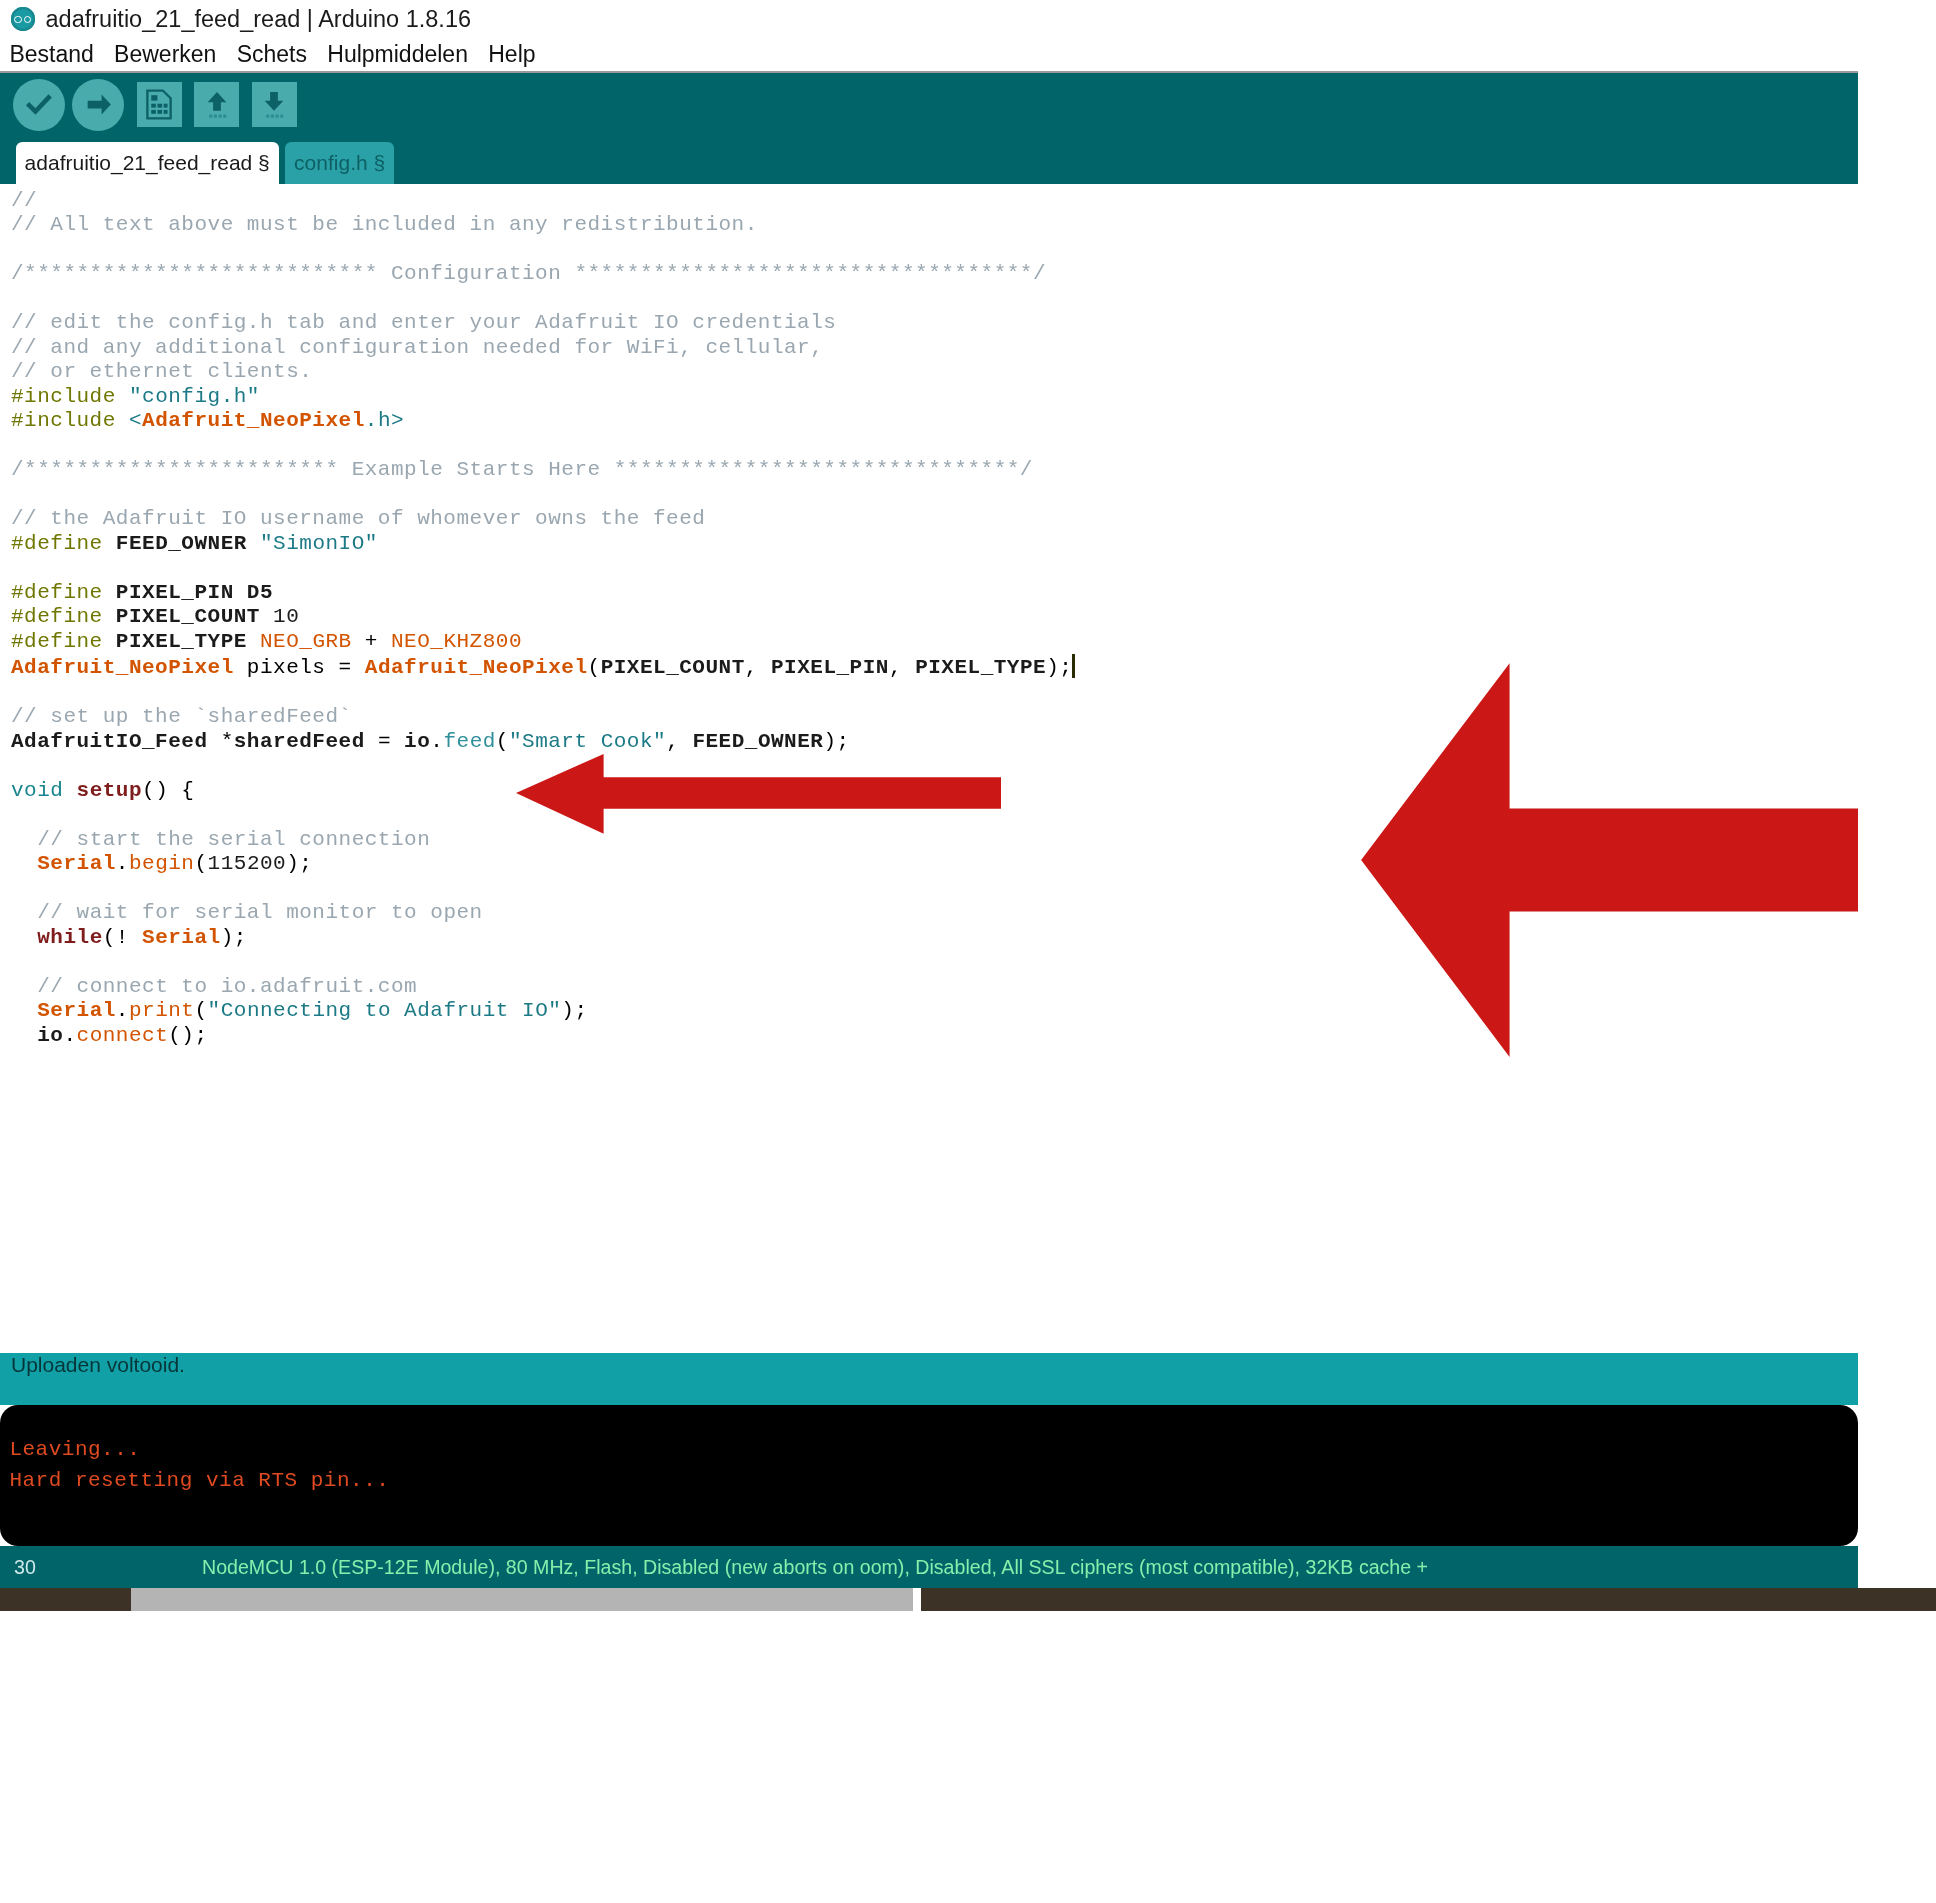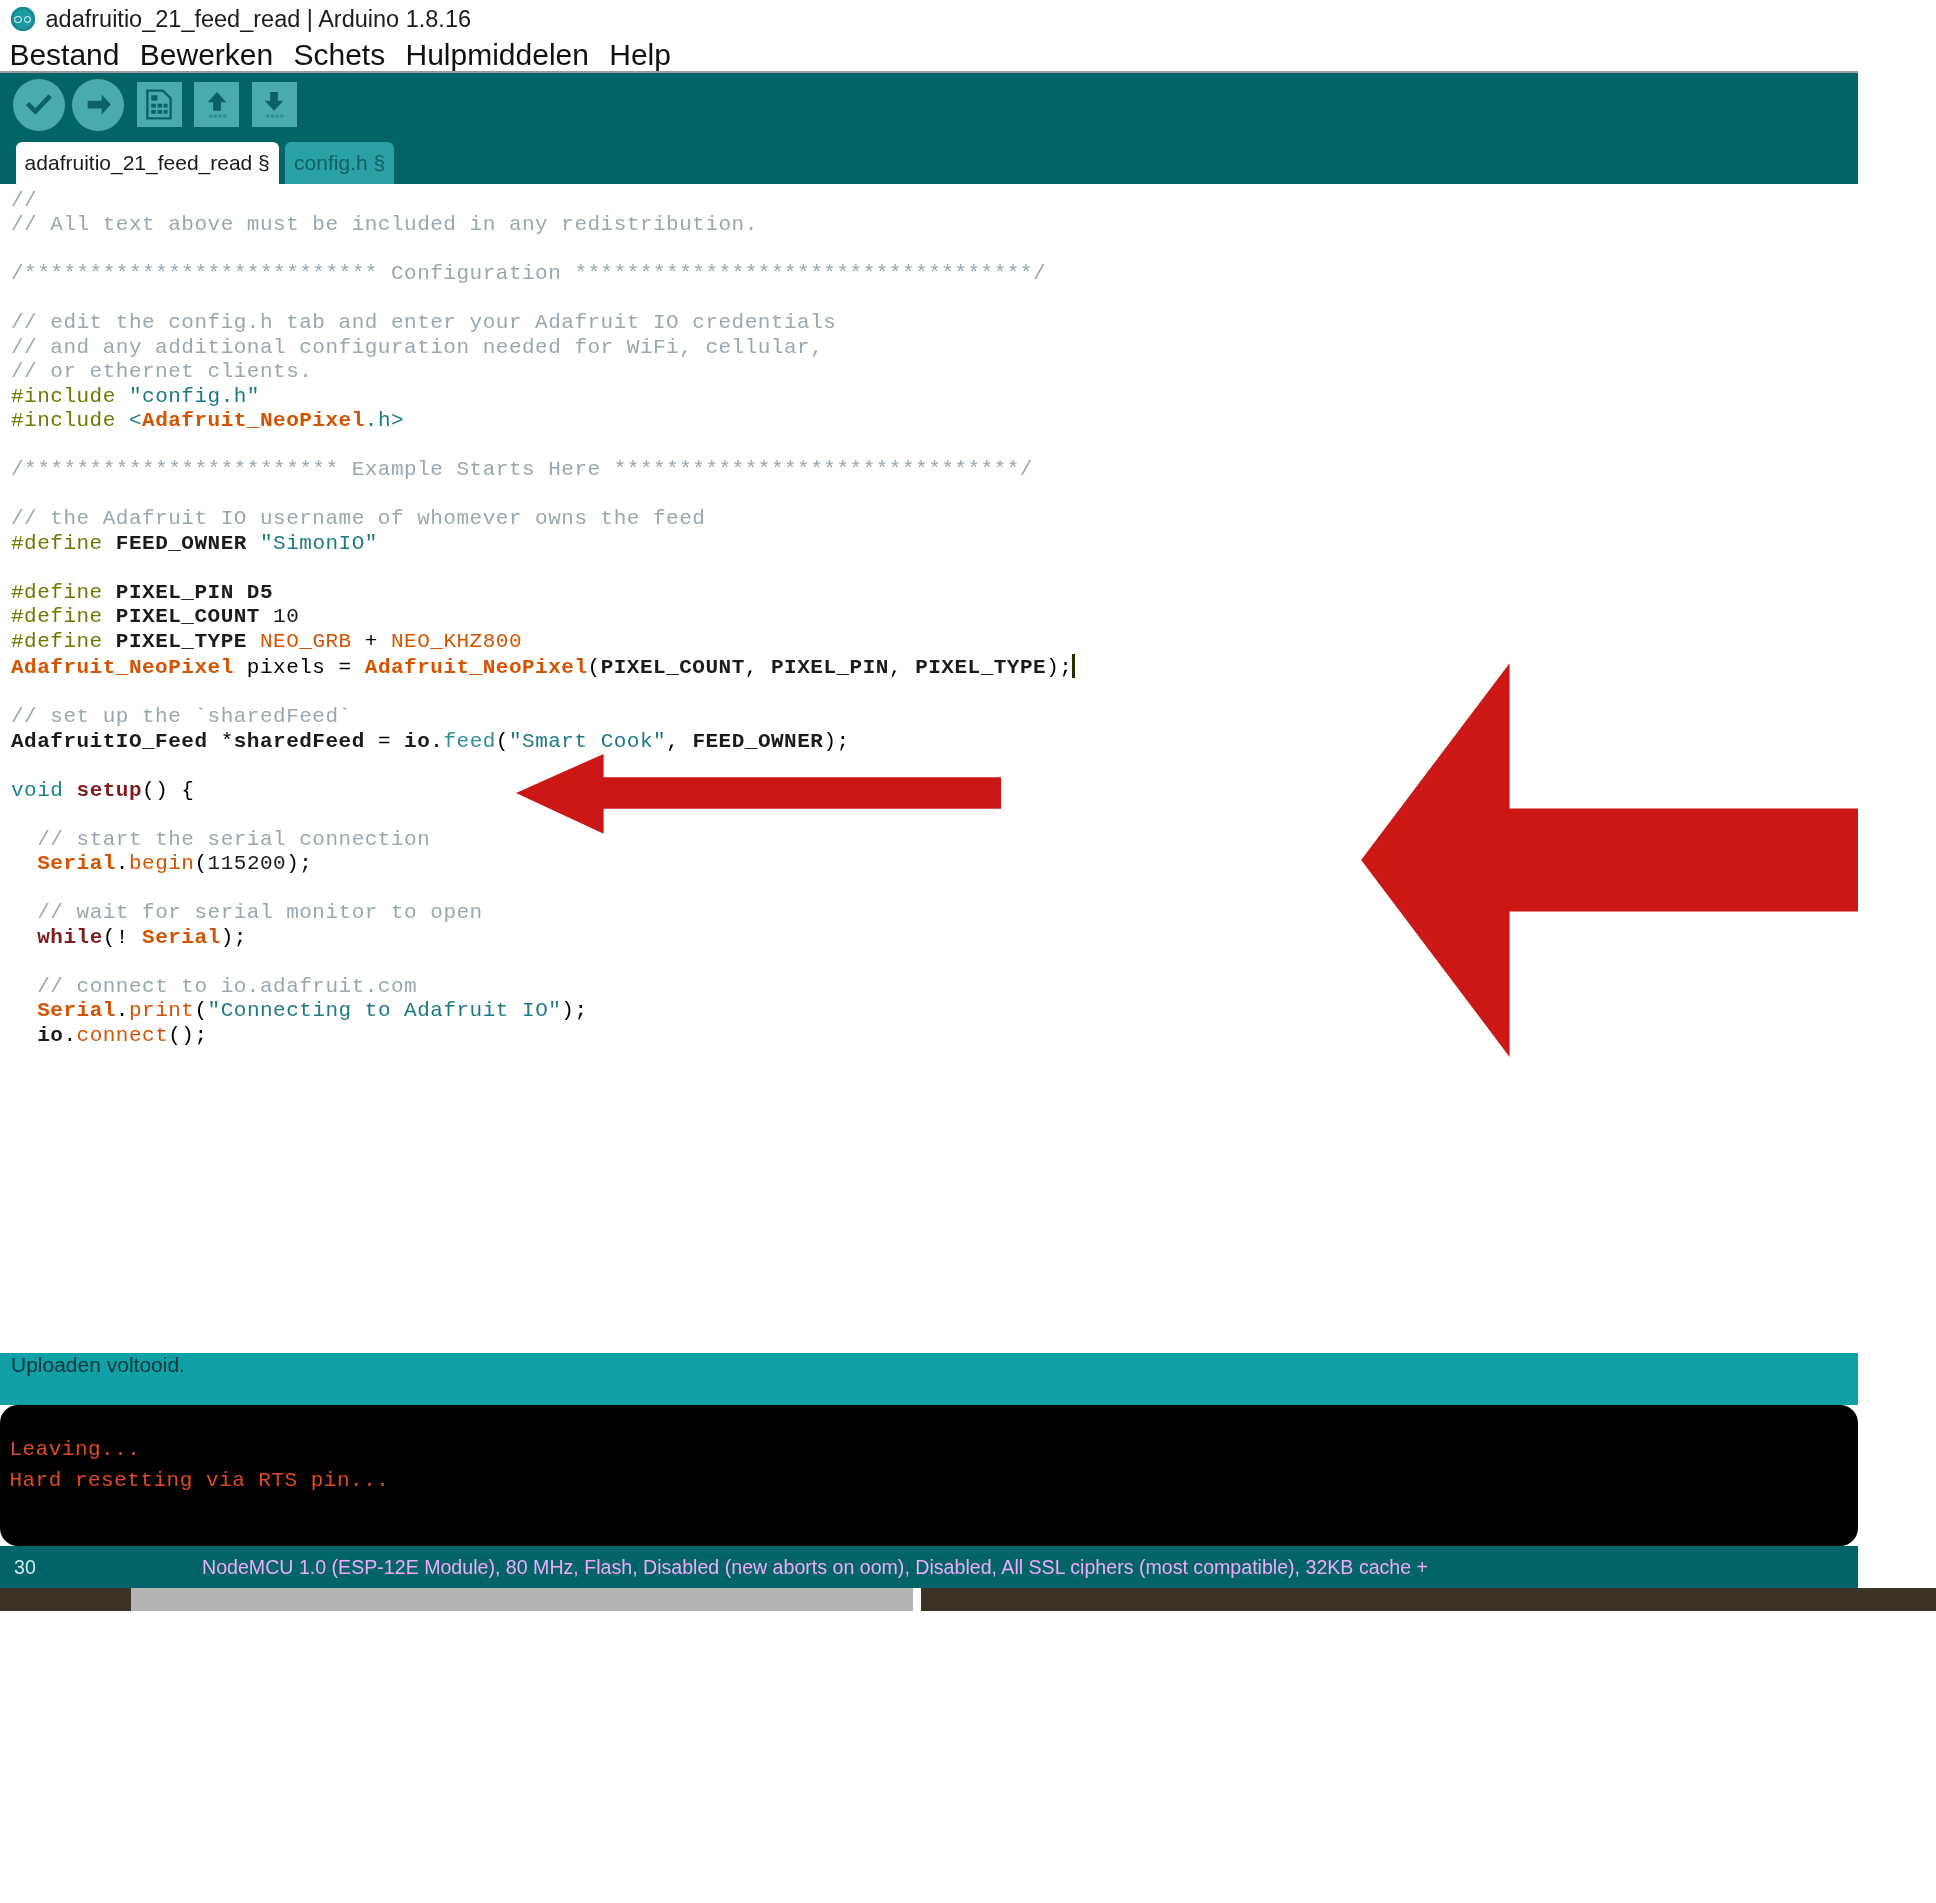--- a/index.html
+++ b/index.html
@@ -49,21 +49,21 @@
   
   .menubar {
     height: 33px;
     display: flex;
     align-items: center;
     padding-left: 9.4px;
     background: #ffffff;
     border-bottom: 2.3px solid #9a9a9a;
   }
   .menu-item {
-    font-size: 30px;
+    font-size: 23px;
     color: #111111;
     margin-right: 20.3px;
     white-space: nowrap;
     cursor: default;
   }
 
   
   .toolbar {
     height: 63px;
     background: #006468;
@@ -182,21 +182,21 @@
     align-items: center;
     position: relative;
     overflow: hidden;
   }
   .bottombar .lineno {
     font-size: 19.6px; color: #cfe8e9;
     padding-left: 14px; width: 188px;
     flex: none;
   }
   .bottombar .boardinfo {
-    font-size: 19.6px; color: #f0abfc;
+    font-size: 19.6px; color: #86efac;
     white-space: nowrap;
   }
 
   
   .taskbar {
     height: 23px;
     display: flex;
     background: #3d3226;
   }
   .taskbar .seg-dark { background: #3d3226; }

